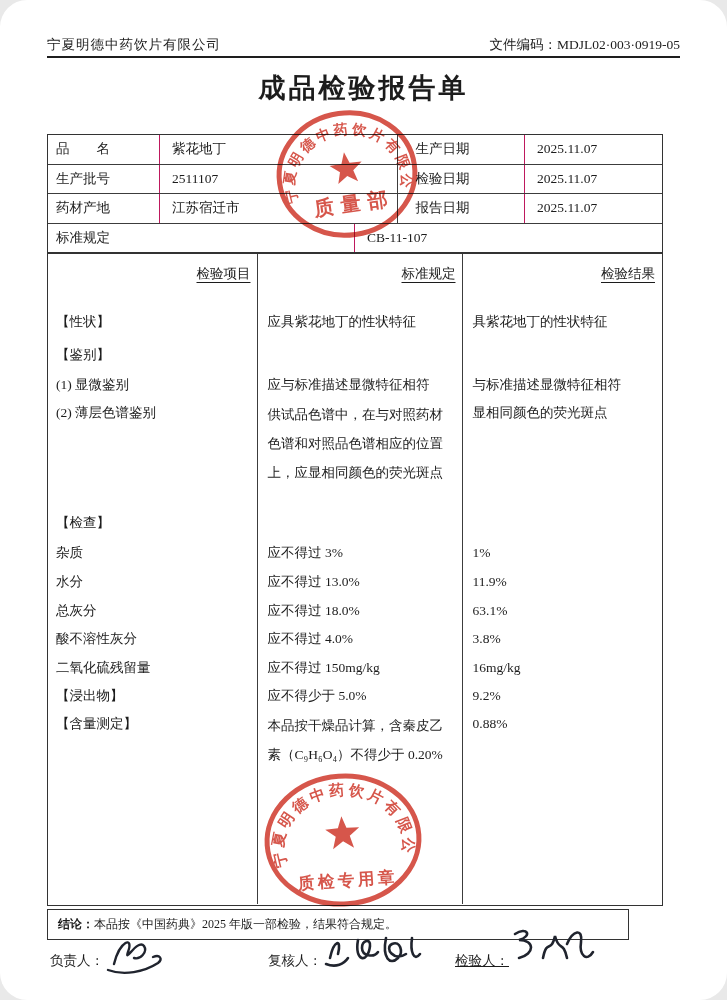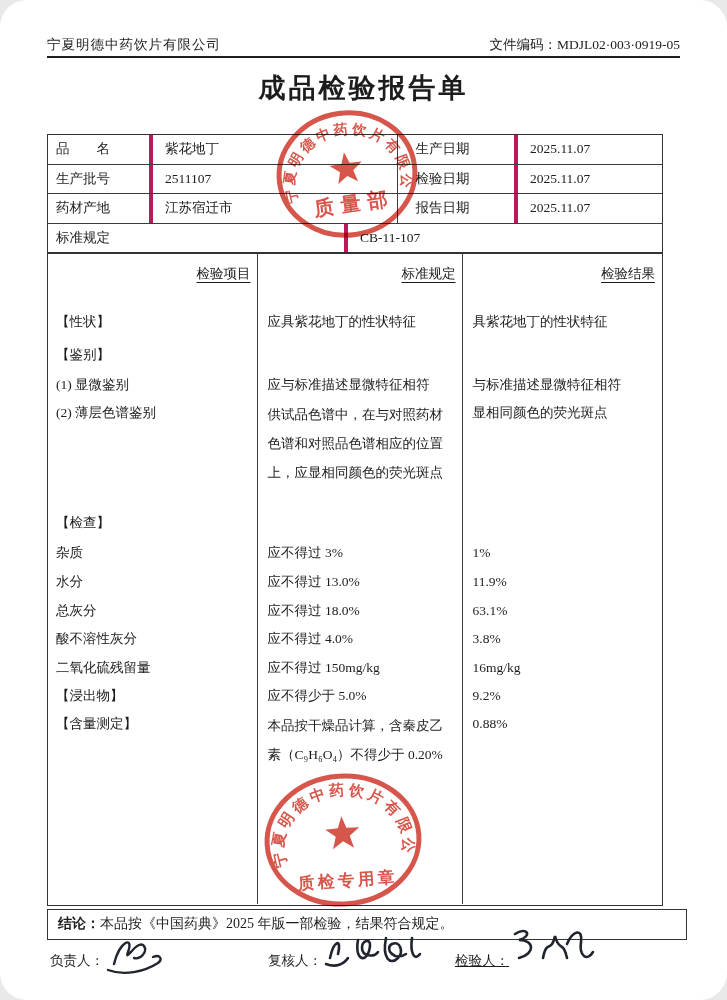--- a/index.html
+++ b/index.html
@@ -21,39 +21,39 @@
   }
   
   .info-table {
     position:absolute; left:47px; top:134px; width:616px;
     border:1.5px solid #333;
   }
   .irow { display:grid; grid-template-columns:74px 221px 90px 228px; border-bottom:1px solid #3c3c3c;gap:27px; }
   .irow4 { display:grid; grid-template-columns:296px 317px; }
   .icell { height:28.5px; line-height:28.5px; font-size:13.5px; overflow:hidden; white-space:nowrap; }
   .icell.lab { padding-left:8px; }
-  .icell.val { padding-left:12px; border-left:4px solid #be185d; }
+  .icell.val { padding-left:12px; border-left:1px solid #be185d;margin-left:10px; }
   .icell.lab2 { text-align:center; border-left:1px solid #3c3c3c; }
   
   .main-table {
     position:absolute; left:47px; top:253px; width:616px; height:653px;
     border:1.5px solid #333; overflow:hidden;
   }
   .trow { display:grid; grid-template-columns:208.5px 205px 199.5px; }
   .mc { font-size:13.5px; line-height:22px; padding:7px 6px 0 8px; }
   .mc-b, .mc-c { border-left:1px solid #3c3c3c; padding-left:10px; }
   .mc-ml { line-height:29px; padding-top:5px; }
   .h-hdr{height:50px;} .h33{height:33px;} .h30{height:30px;} .h28{height:28px;}
   .h29{height:29px;} .h110{height:110px;} .h58{height:58px;} .h140{height:140px;}
   .mhead { text-align:right; font-size:13.5px; padding-top:9px;
            text-decoration:underline; text-underline-offset:4px; }
   
   .conclusion {
-    position:absolute; left:47px; top:909px; width:640px; height:31px;
-    border:1.5px solid #333; font-size:14px; line-height:28px; padding-left:10px;
+    position:absolute; left:47px; top:909px; width:582px; height:31px;
+    border:1.5px solid #333; font-size:12px; line-height:28px; padding-left:10px;
     white-space:nowrap; overflow:hidden;
   }
   .conclusion b { font-weight:700; }
   
   .sig-label { position:absolute; font-size:13.5px; }
   .sig-svg { position:absolute; }
   
   .stamp { position:absolute; mix-blend-mode:multiply; opacity:0.85; pointer-events:none; }
   .stamp-top { left:272px; top:107px; width:150px; height:134px; transform:rotate(-8deg); }
   .stamp-bottom { left:262px; top:770px; width:162px; height:140px; transform:rotate(-4deg); }

